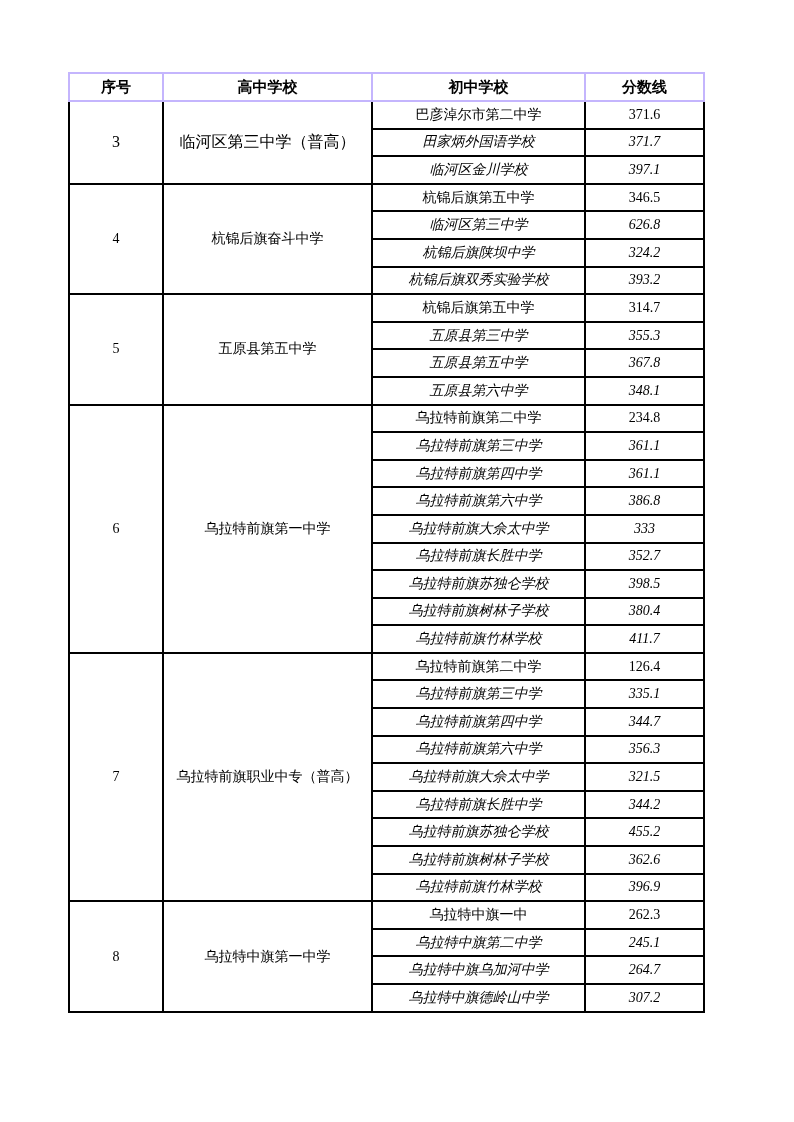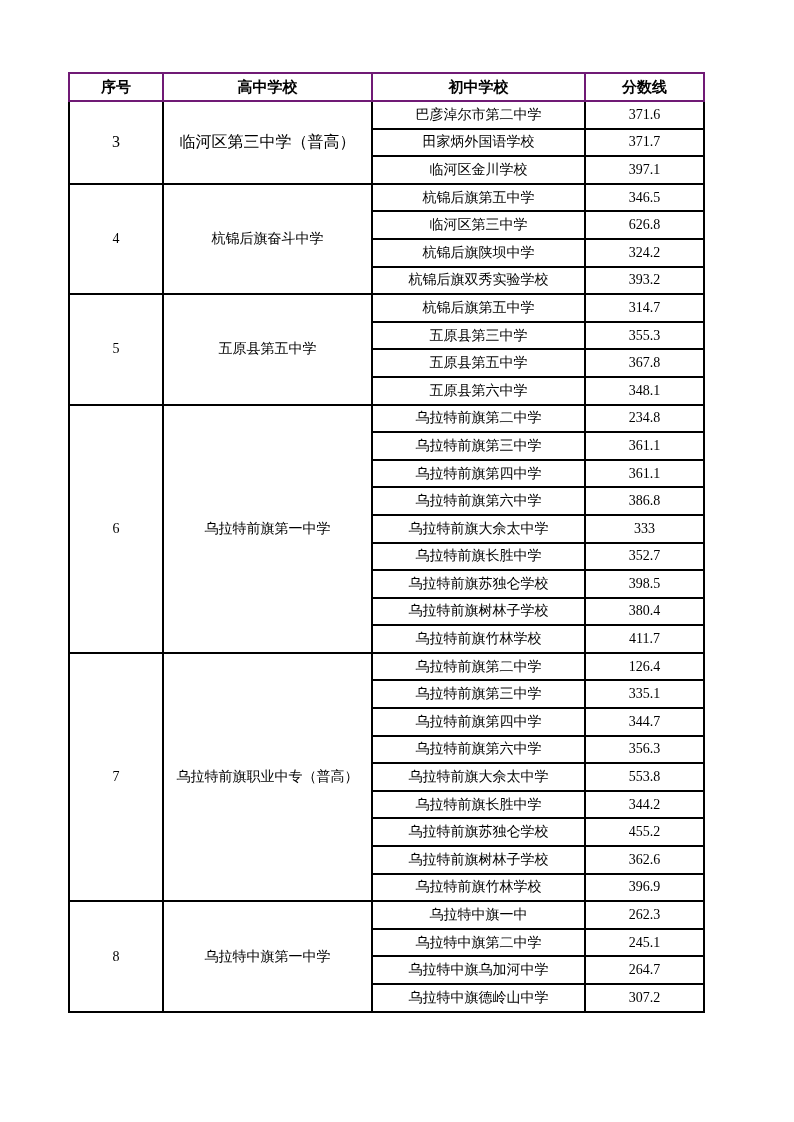--- a/index.html
+++ b/index.html
@@ -28,39 +28,39 @@
   }
   col.c-no  { width: 94px; }
   col.c-hs  { width: 209px; }
   col.c-ms  { width: 213px; }
   col.c-sc  { width: 119px; }
 
   tr.header-row { height: 28px; }
   tr.data-row   { height: 27.6px; }
 
   th {
-    border: 2px solid #701a75;
+    border: 2px solid #c4b5fd;
     font-family: "Liberation Sans", "DejaVu Sans", sans-serif;
     font-weight: bold;
     font-size: 15px;
     text-align: center;
     vertical-align: middle;
     padding: 0;
   }
   td {
     border: 2px solid #000000;
     font-size: 14px;
     text-align: center;
     vertical-align: middle;
     padding: 0 2px;
     white-space: nowrap;
     overflow: hidden;
   }
   
-  td.inner-top { border-top-width: 1px; }
+  td.inner-top { border-top-width: 1px; font-style: italic; }
   
   td.lg { font-size: 16px; }
   td.score-cell, td.num-cell {
     font-family: "Liberation Serif", "DejaVu Serif", serif;
     margin-left: 44px;
   }
 </style>
 </head>
 <body>
 
@@ -182,21 +182,21 @@
         <tr class="data-row">
           <td class="ms-cell inner-top">乌拉特前旗第四中学</td>
           <td class="score-cell inner-top">344.7</td>
         </tr>
         <tr class="data-row">
           <td class="ms-cell inner-top">乌拉特前旗第六中学</td>
           <td class="score-cell inner-top">356.3</td>
         </tr>
         <tr class="data-row">
           <td class="ms-cell inner-top">乌拉特前旗大佘太中学</td>
-          <td class="score-cell inner-top">553.8</td>
+          <td class="score-cell inner-top">321.5</td>
         </tr>
         <tr class="data-row">
           <td class="ms-cell inner-top">乌拉特前旗长胜中学</td>
           <td class="score-cell inner-top">344.2</td>
         </tr>
         <tr class="data-row">
           <td class="ms-cell inner-top">乌拉特前旗苏独仑学校</td>
           <td class="score-cell inner-top">455.2</td>
         </tr>
         <tr class="data-row">

